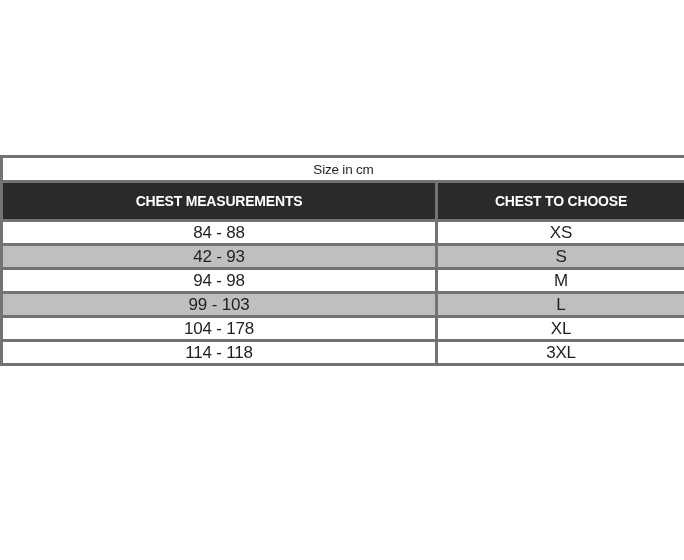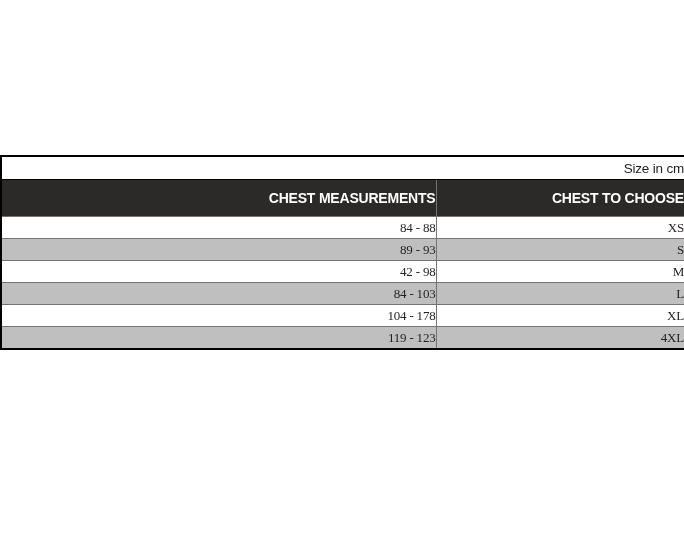--- a/index.html
+++ b/index.html
@@ -17,23 +17,23 @@
   .size-chart {
     position: absolute;
     top: 155px;
     left: 0;
     width: 684px;
     border-collapse: collapse;
     table-layout: fixed;
     box-sizing: border-box;
   }
   .size-chart td, .size-chart th {
-    border: 1px solid #737373;
+    border: 3px solid #737373;
     padding: 0;
-    text-align: right;
+    text-align: center;
     vertical-align: middle;
     overflow: hidden;
     white-space: nowrap;
   }
   .size-chart .col-chest { width: 435px; }
   .size-chart .col-size  { width: 249px; }
 
   .caption-row td {
     height: 22px;
     background: #ffffff;
@@ -47,24 +47,23 @@
     height: 36px;
     background: #2b2a29;
     color: #ffffff;
     font-size: 14px;
     font-weight: 700;
     letter-spacing: -0.2px;
   }
   .data-row td {
     height: 21px;
     color: #231f20;
-    font-size: 13px;
+    font-size: 17px;
     letter-spacing: -0.2px;
     background: #ffffff;
-    font-family: Liberation Serif, serif;
   }
   .data-row.alt td {
     background: #bfbfbf;
   }
   .size-chart {
     border: 2px solid #000000;
   }
 </style>
 </head>
 <body>
@@ -82,33 +81,33 @@
       <th>CHEST MEASUREMENTS</th>
       <th>CHEST TO CHOOSE</th>
     </tr>
   </thead>
   <tbody>
       <tr class="data-row">
         <td>84 - 88</td>
         <td>XS</td>
       </tr>
       <tr class="data-row alt">
-        <td>89 - 93</td>
+        <td>42 - 93</td>
         <td>S</td>
       </tr>
       <tr class="data-row">
-        <td>42 - 98</td>
+        <td>94 - 98</td>
         <td>M</td>
       </tr>
       <tr class="data-row alt">
-        <td>84 - 103</td>
+        <td>99 - 103</td>
         <td>L</td>
       </tr>
       <tr class="data-row">
         <td>104 - 178</td>
         <td>XL</td>
       </tr>
-      <tr class="data-row alt">
-        <td>119 - 123</td>
-        <td>4XL</td>
+      <tr class="data-row">
+        <td>114 - 118</td>
+        <td>3XL</td>
       </tr>
     </tbody>
 </table>
 
 </body></html>

